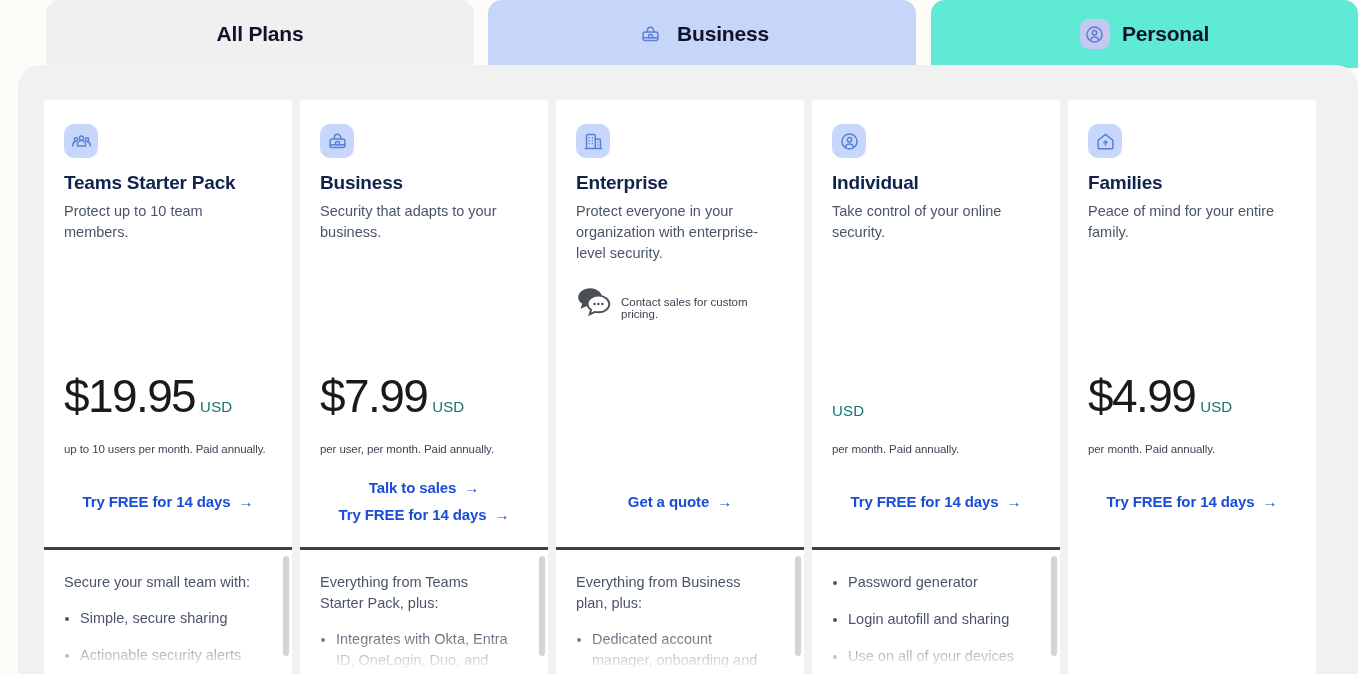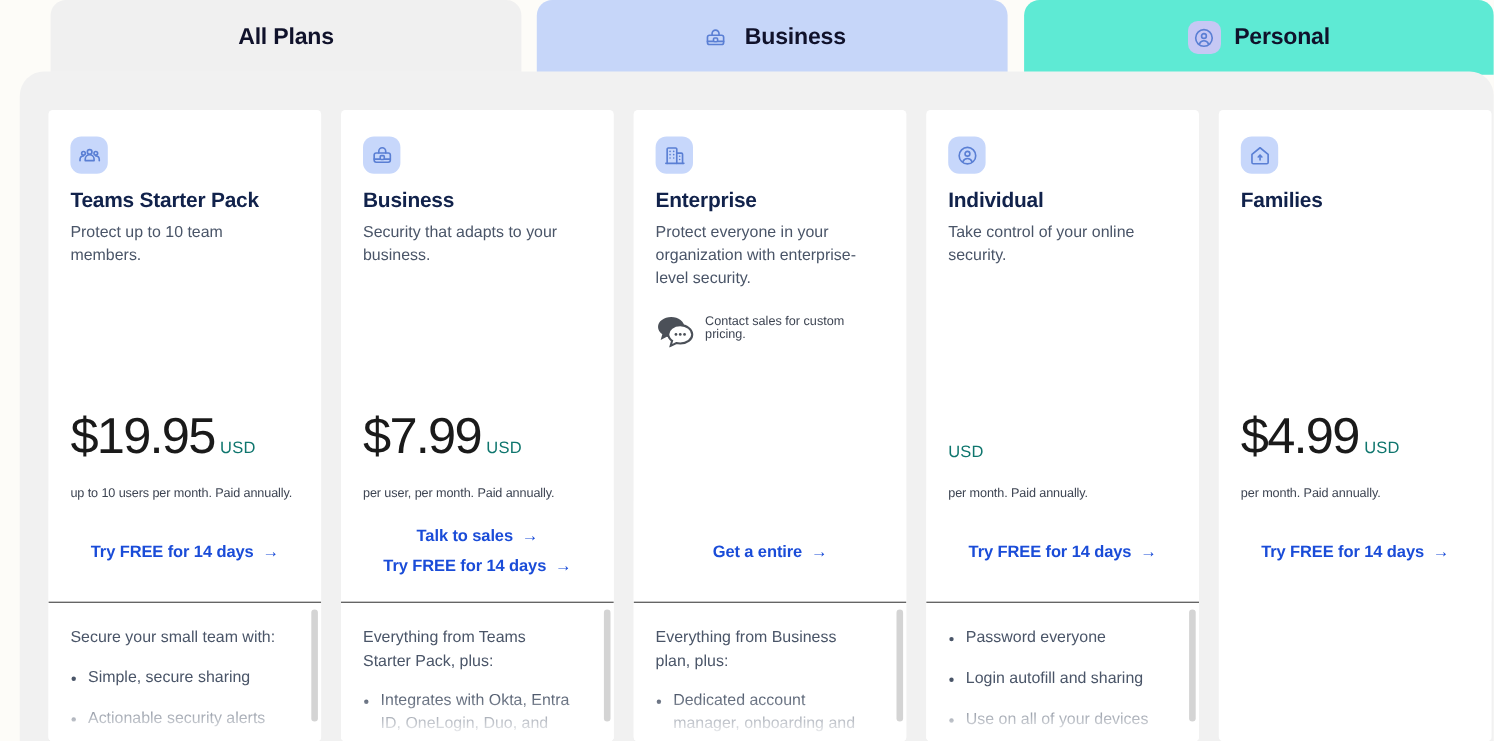--- a/index.html
+++ b/index.html
@@ -70,21 +70,21 @@
   }
 
   
   .cards {
     position: absolute;
     left: 44px;
     top: 100px;
     width: 1314px;
     height: 574px;
     display: flex;
-    gap: 18px;
+    gap: 8px;
   }
 
   .card {
     width: 248px;
     flex: none;
     background: #ffffff;
     border-radius: 4px;
     display: flex;
     flex-direction: column;
     overflow: hidden;
@@ -146,21 +146,21 @@
   }
   .price-note {
     font-size: 11.5px;
     color: #3d4452;
     margin-top: 24px;
     letter-spacing: -0.1px;
   }
 
   .contact-row {
     display: flex;
-    align-items: flex-start;
+    align-items: flex-end;
     gap: 9px;
     margin-top: 22px;
   }
   .contact-text {
     font-size: 11.5px;
     color: #3d4452;
   }
 
   .cta-block {
     padding: 0 20px;
@@ -182,21 +182,21 @@
     gap: 8px;
     cursor: pointer;
     letter-spacing: -0.1px;
     white-space: nowrap;
   }
   .cta-arrow { font-size: 15px; line-height: 1; }
 
   .features-wrap {
     position: relative;
     flex: 1 1 auto;
-    border-top: 1px solid #404040;
+    border-top: 3px solid #404040;
     overflow: hidden;
     background: #fff;
   }
   .features {
     padding: 22px 24px 10px 20px;
     font-size: 14.5px;
     line-height: 21px;
     color: #4a5568;
   }
   .features-intro {
@@ -373,21 +373,21 @@
                 <path d="M22.4 9.6c-6 0-10.9 3.7-10.9 8.2 0 2.4 1.4 4.5 3.5 6l-1.3 4.6 5.1-2.5c1.1.3 2.3.4 3.6.4 6 0 10.9-3.7 10.9-8.2s-4.9-8.5-10.9-8.5z" fill="#ffffff" stroke="#4b5058" stroke-width="1.9"></path>
                 <circle cx="18.5" cy="18" r="1.25" fill="#4b5058"></circle>
                 <circle cx="22.4" cy="18" r="1.25" fill="#4b5058"></circle>
                 <circle cx="26.3" cy="18" r="1.25" fill="#4b5058"></circle>
               </svg></span>
             <span class="contact-text">Contact sales for custom pricing.</span>
           </div>
         </div>
         <div class="cta-block">
           <span class="cta-link">
-            <span>Get a entire</span>
+            <span>Get a quote</span>
             <span class="cta-arrow">→</span>
           </span>
         </div>
         <div class="features-wrap">
           <div class="features">
             <div class="features-intro">Everything from Business plan, plus:</div>
             <ul class="feat-list">
               <li class="feat-item"><span class="">Dedicated account manager, onboarding and customer success manager for accounts with 75+ users</span></li>
             </ul>
           </div>
@@ -415,39 +415,40 @@
         </div>
         <div class="cta-block">
           <span class="cta-link">
             <span>Try FREE for 14 days</span>
             <span class="cta-arrow">→</span>
           </span>
         </div>
         <div class="features-wrap">
           <div class="features">
             <ul class="feat-list">
-              <li class="feat-item"><span class="">Password everyone</span></li>
+              <li class="feat-item"><span class="">Password generator</span></li>
               <li class="feat-item"><span class="">Login autofill and sharing</span></li>
               <li class="feat-item"><span class="">Use on all of your devices</span></li>
             </ul>
           </div>
           <div class="fade"></div>
           <div class="scrollbar"></div>
         </div>
       </div>
       <div class="card">
         <div class="card-top">
           <span class="icon-badge">
             <svg width="21" height="21" viewBox="0 0 24 24" fill="none" stroke="#5a7fd4" stroke-width="1.7" stroke-linecap="round" stroke-linejoin="round">
               <path d="M3.6 10.6 12 3.8l8.4 6.8V19a1.4 1.4 0 0 1-1.4 1.4H5a1.4 1.4 0 0 1-1.4-1.4z"></path>
               <path d="M12 16.4v-4.6"></path>
               <path d="M10.1 13.4 12 11.5l1.9 1.9"></path>
             </svg>
           </span>
           <div class="plan-name">Families</div>
+          <div class="plan-desc">Peace of mind for your entire family.</div>
           <div class="price-block">
             <div class="price-row">
               <span class="price-amount">$4.99</span>
               <span class="price-currency">USD</span>
             </div>
             <div class="price-note">per month. Paid annually.</div>
           </div>
         </div>
         <div class="cta-block">
           <span class="cta-link">

